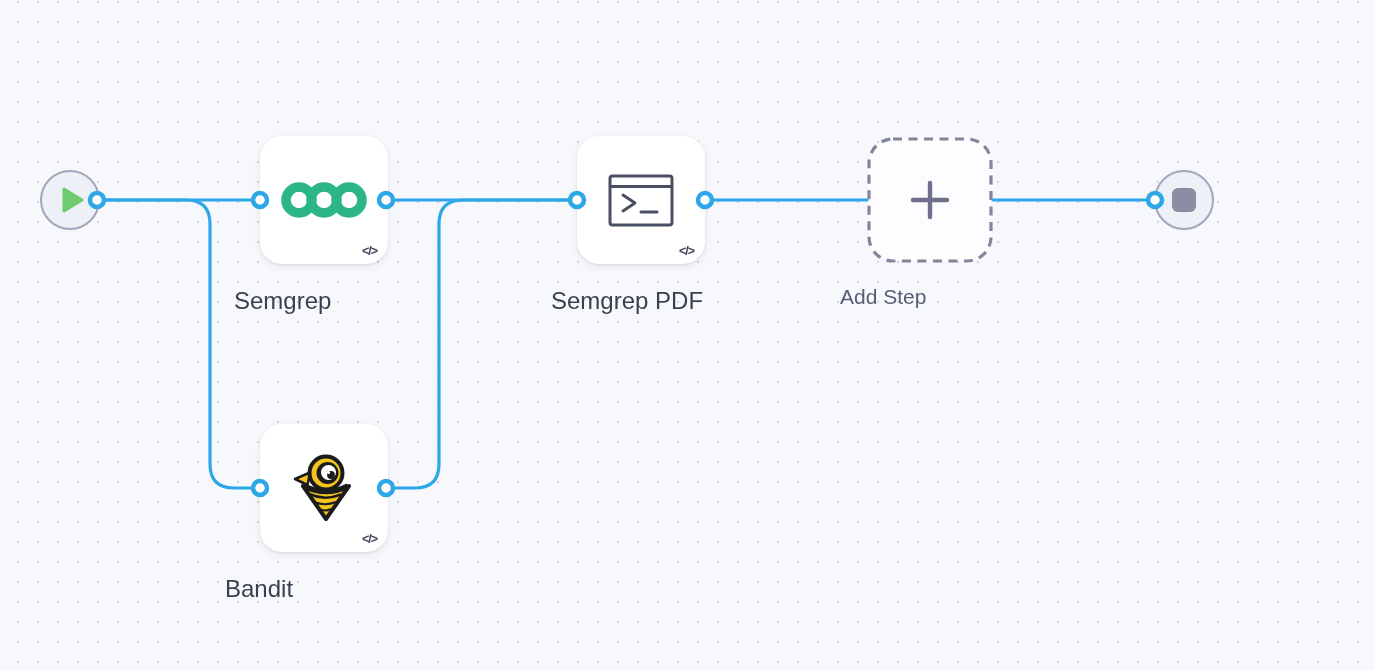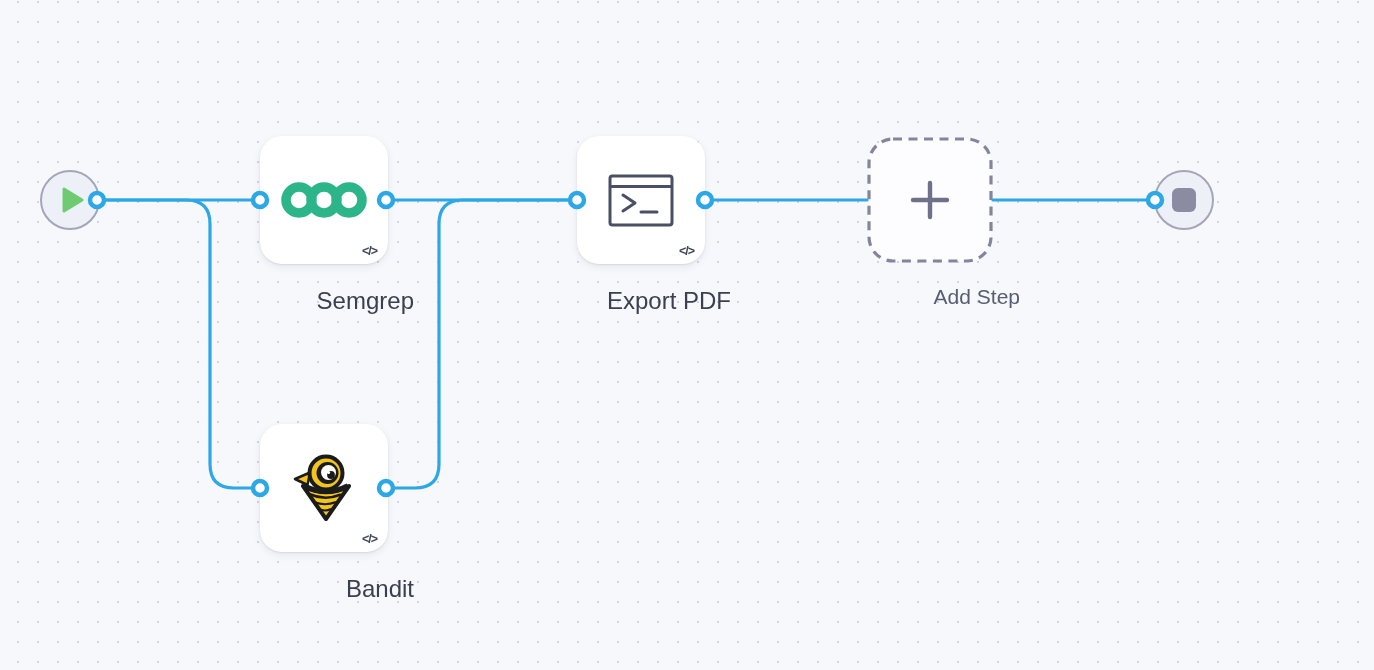--- a/index.html
+++ b/index.html
@@ -31,21 +31,21 @@
     color:#404557;
   }
   .round-node{
     position:absolute;width:60px;height:60px;border-radius:50%;
     background:#eef0f8;border:2px solid #a5a5ba;box-sizing:border-box;
     z-index:2;display:flex;align-items:center;justify-content:center;
     cursor:pointer;
   }
   .stop-square{width:24px;height:24px;border-radius:6px;background:#8b8ba1;}
   .node-label{
-    position:absolute;width:180px;text-align:right;z-index:3;
+    position:absolute;width:180px;text-align:left;z-index:3;
     font-size:24px;color:#3b4050;
   }
   .add-label{color:#575d72;font-size:21px;}
   .add-step{
     position:absolute;width:126px;height:126px;z-index:2;cursor:pointer;
   }
   .add-step .plus-wrap{
     position:absolute;left:0;top:0;width:126px;height:126px;
     display:flex;align-items:center;justify-content:center;
   }
@@ -90,32 +90,32 @@
       <circle cx="36.6" cy="20.6" r="1.5" fill="#ffffff"></circle>
       <circle cx="33" cy="17.6" r="1.1" fill="#ffffff"></circle>
       <path d="M11 34 Q34 46 57 34 L34 67 Z" fill="#f2c41d" stroke="#1b1b1b" stroke-width="4" stroke-linejoin="round"></path>
       <path d="M12 34 Q34 45 56 34" stroke="#1b1b1b" stroke-width="5.5" fill="none"></path>
       <path d="M17 42 Q33 49 49 42.5" stroke="#1b1b1b" stroke-width="2.5" fill="none"></path>
       <path d="M22 50 Q33 54.5 44 50" stroke="#1b1b1b" stroke-width="2.2" fill="none"></path>
       <path d="M27 57 Q33 60 39 57" stroke="#1b1b1b" stroke-width="2" fill="none"></path>
     </svg>
     <span class="code-badge">&lt;/&gt;</span>
   </div>
-  <div class="node-label" style="left:234px;top:575px;">Bandit</div>
+  <div class="node-label" style="left:225px;top:575px;">Bandit</div>
 
   <div class="node-card" style="left:577px;top:136px;">
     <svg width="66" height="53" viewBox="0 0 66 53" fill="none">
       <rect x="2" y="2" width="62" height="49" rx="2.5" stroke="#4a4f63" stroke-width="3"></rect>
       <line x1="2" y1="12.5" x2="64" y2="12.5" stroke="#4a4f63" stroke-width="3"></line>
       <path d="M15 21 L27 29 L15 37" stroke="#4a4f63" stroke-width="3" stroke-linecap="round" stroke-linejoin="round"></path>
       <line x1="33" y1="38" x2="49" y2="38" stroke="#4a4f63" stroke-width="3" stroke-linecap="round"></line>
     </svg>
     <span class="code-badge">&lt;/&gt;</span>
   </div>
-  <div class="node-label" style="left:551px;top:287px;">Export PDF</div>
+  <div class="node-label" style="left:551px;top:287px;">Semgrep PDF</div>
 
   <div class="add-step" style="left:867px;top:137px;">
     <svg width="126" height="126" viewBox="0 0 126 126">
       <rect x="2" y="2" width="122" height="122" rx="24" fill="#fdfdff" stroke="#83859c" stroke-width="3.2" stroke-dasharray="9 6.5"></rect>
     </svg>
     <div class="plus-wrap">
       <svg width="46" height="46" viewBox="0 0 46 46">
         <line x1="23" y1="6" x2="23" y2="40" stroke="#6e7189" stroke-width="4.4" stroke-linecap="round"></line>
         <line x1="6" y1="23" x2="40" y2="23" stroke="#6e7189" stroke-width="4.4" stroke-linecap="round"></line>
       </svg>

